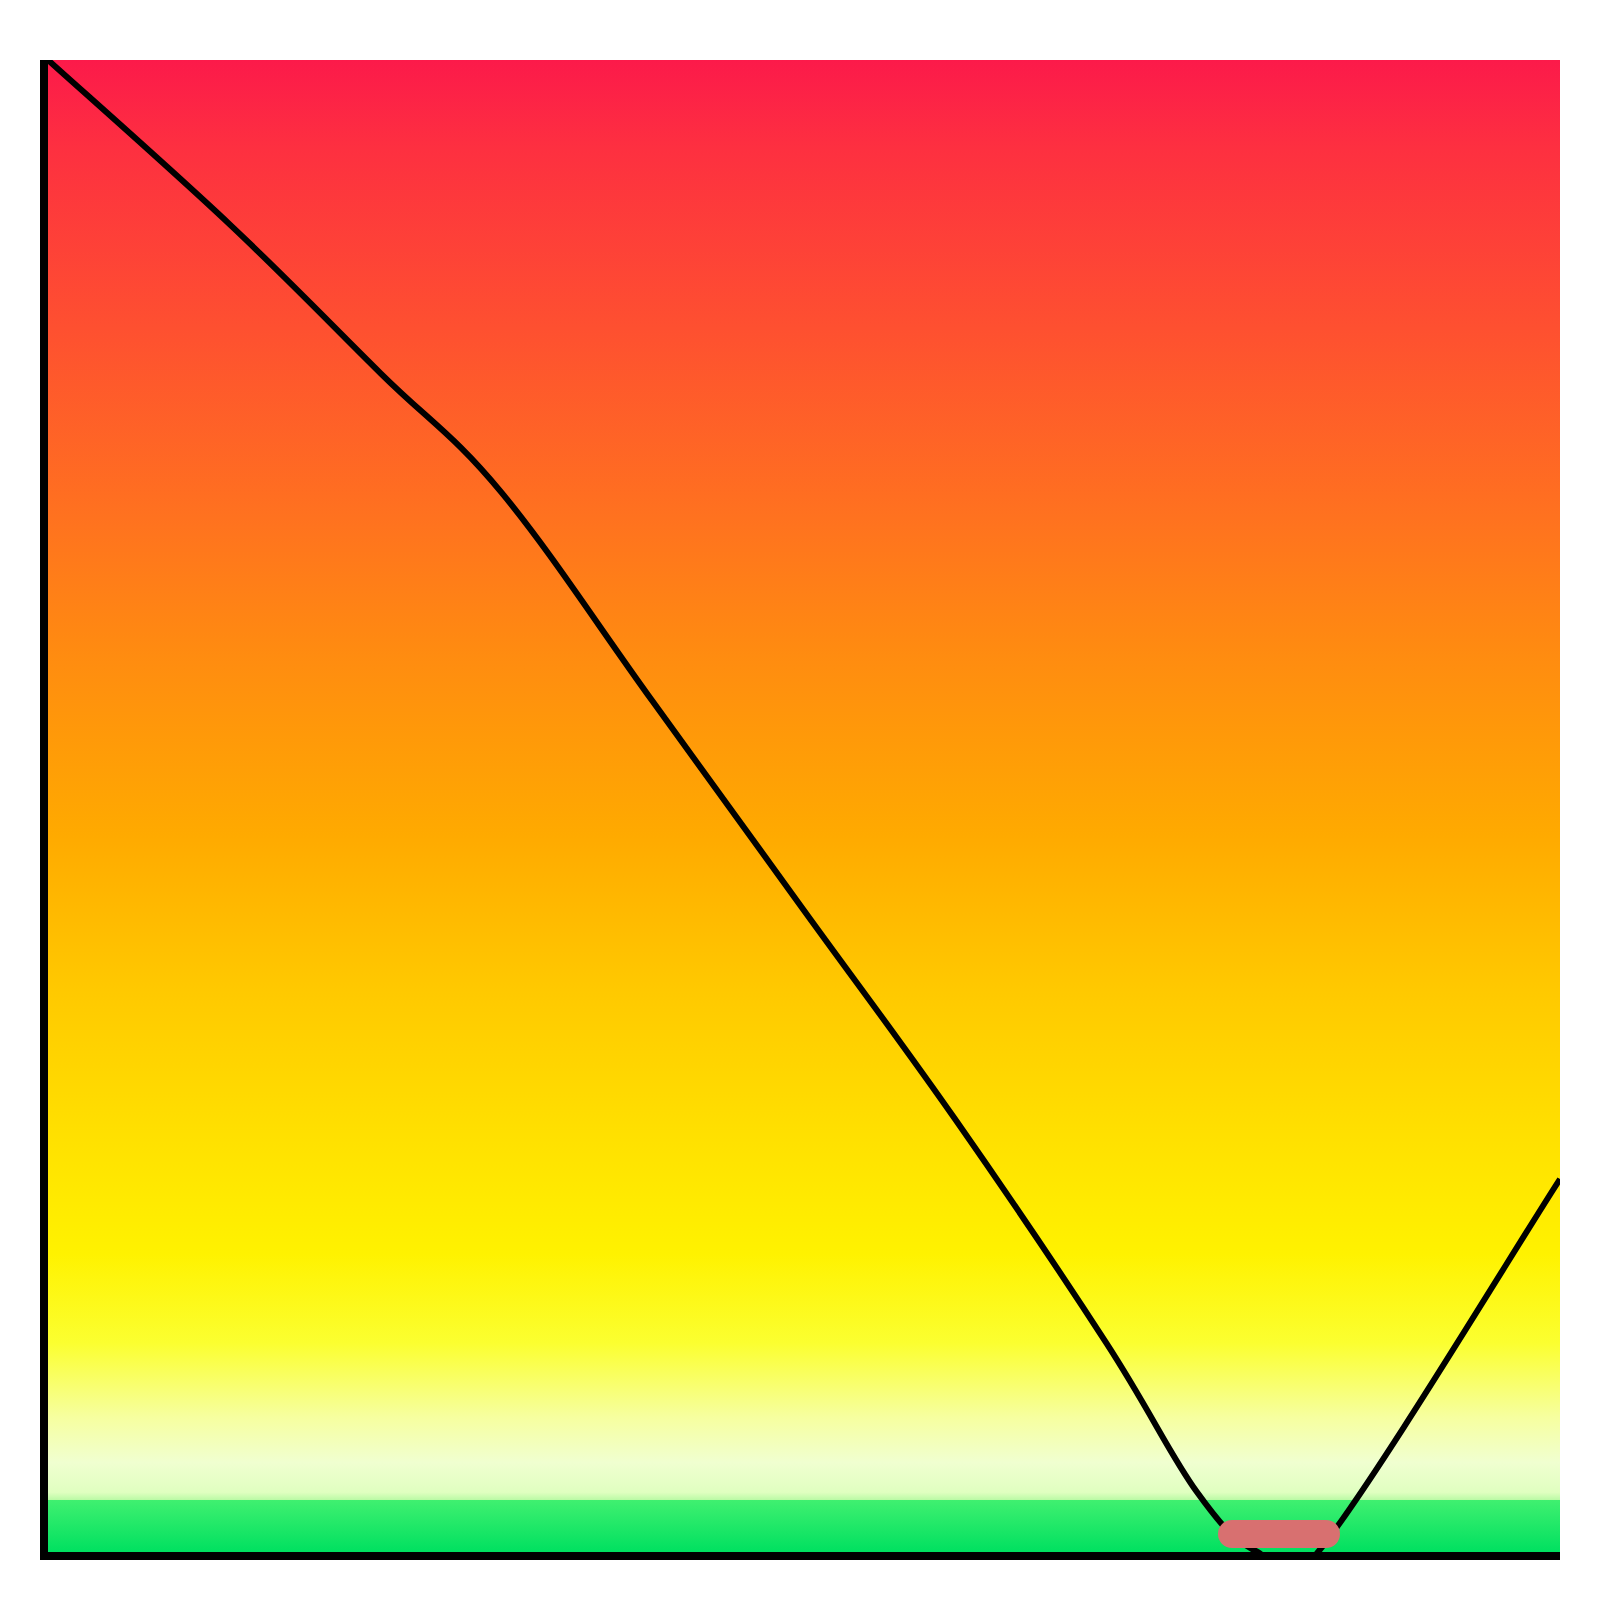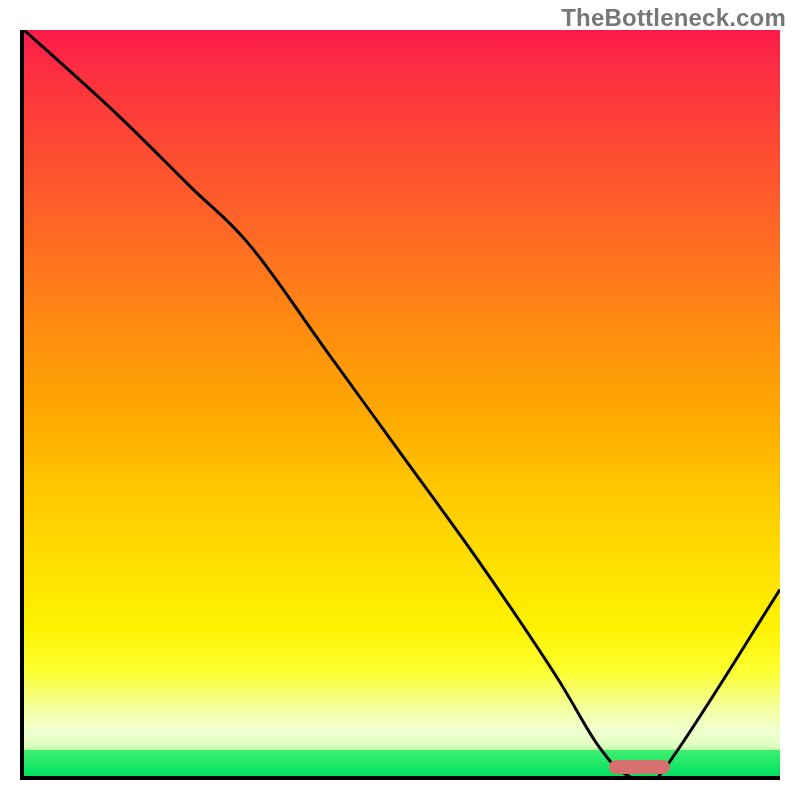--- a/index.html
+++ b/index.html
@@ -78,21 +78,20 @@
     border-radius: 7px;
     background: #d87070;
     z-index: 3;
   }
 </style>
 </head>
 <body>
 
 <div class="container">
 
-  <div class="watermark">TheBottleneck.com</div>
 
   <div class="plot-frame">
     <div class="gradient-bg"></div>
 
     <svg class="curve" viewBox="0 0 760 750" preserveAspectRatio="none">
       <path id="curve-path" d="M 0,0 C 16.416,14.85 61.104000000000006,54.150000000000006 91.2,82.5 C 121.29599999999999,110.85 142.576,133.2 167.2,157.5 C 191.82399999999998,181.8 203.376,187.79999999999998 228,217.5 C 252.624,247.20000000000002 276.64,284.70000000000005 304,322.50000000000006 C 331.36,360.30000000000007 352.64,389.7 380,427.5 C 407.36,465.3 428.64,493.35 456,532.5 C 483.36,571.65 510.112,611.25 532,645 C 553.888,678.75 563.9200000000001,701.1 577.6,720 C 591.28,738.9 597.056,744.6 608,750 C 618.944,755.4 611.04,783.75 638.4,750 C 665.76,716.25 738.112,596.25 760,562.5" fill="none" stroke="#000000" stroke-width="3"></path>
     </svg>
 
     <div id="trough" class="trough-marker" style="left: 585.2px; width: 60.8px; bottom: 2px; background: rgb(216, 112, 112);"></div>
   </div>

